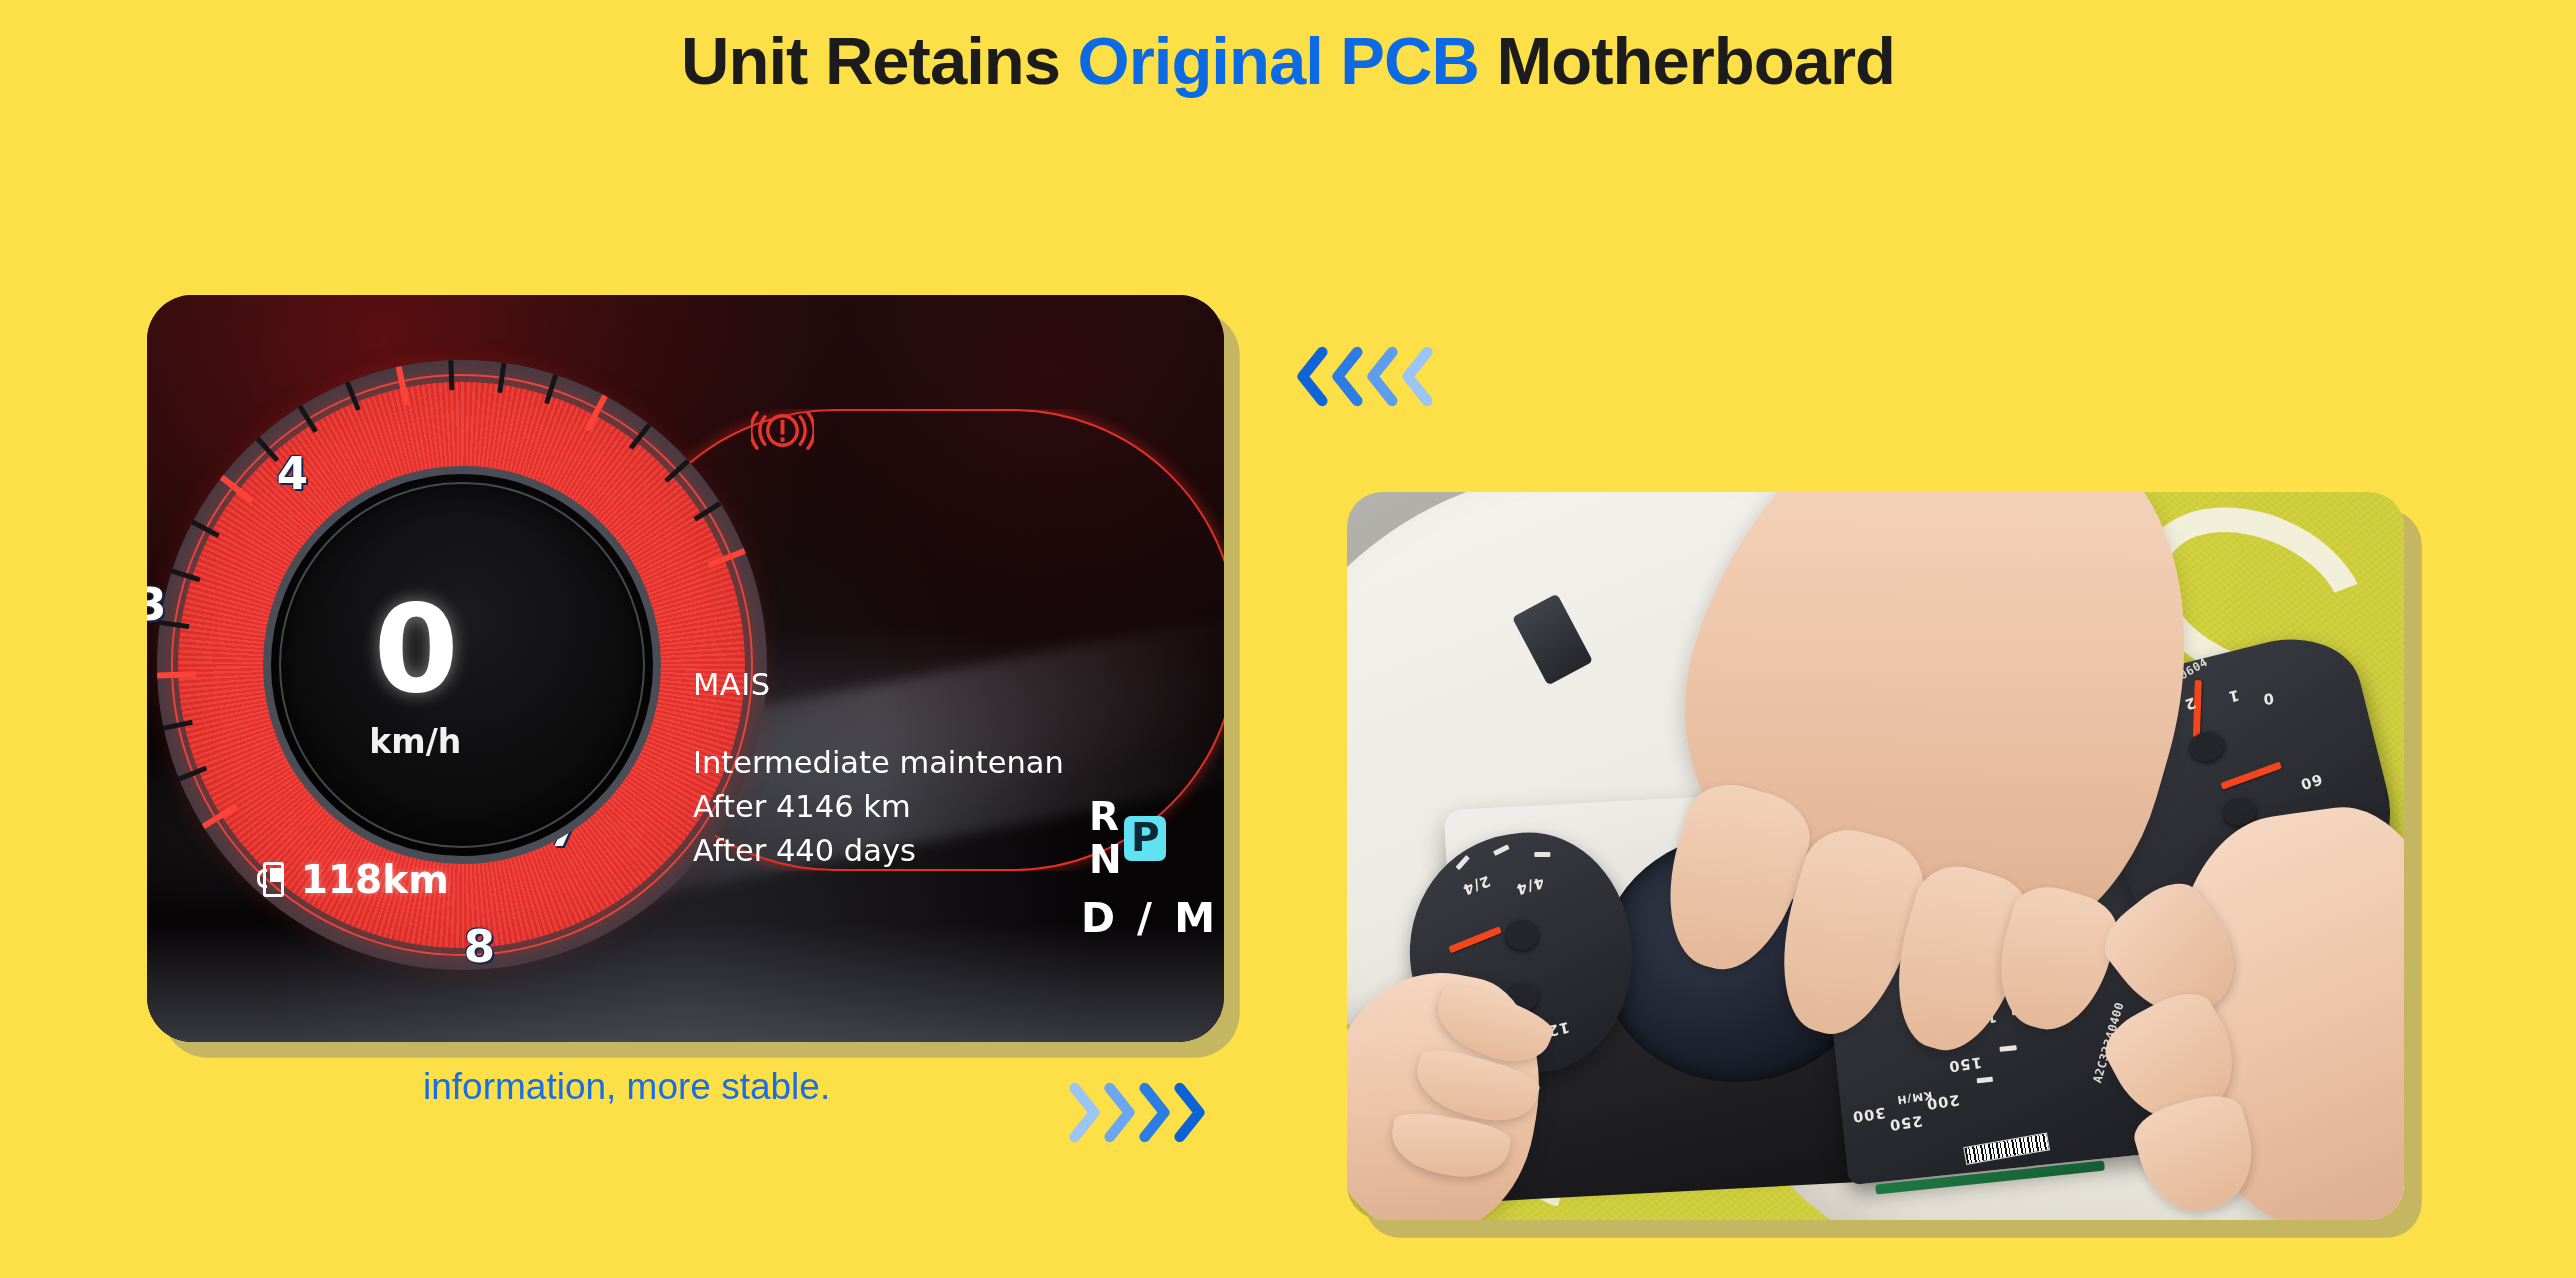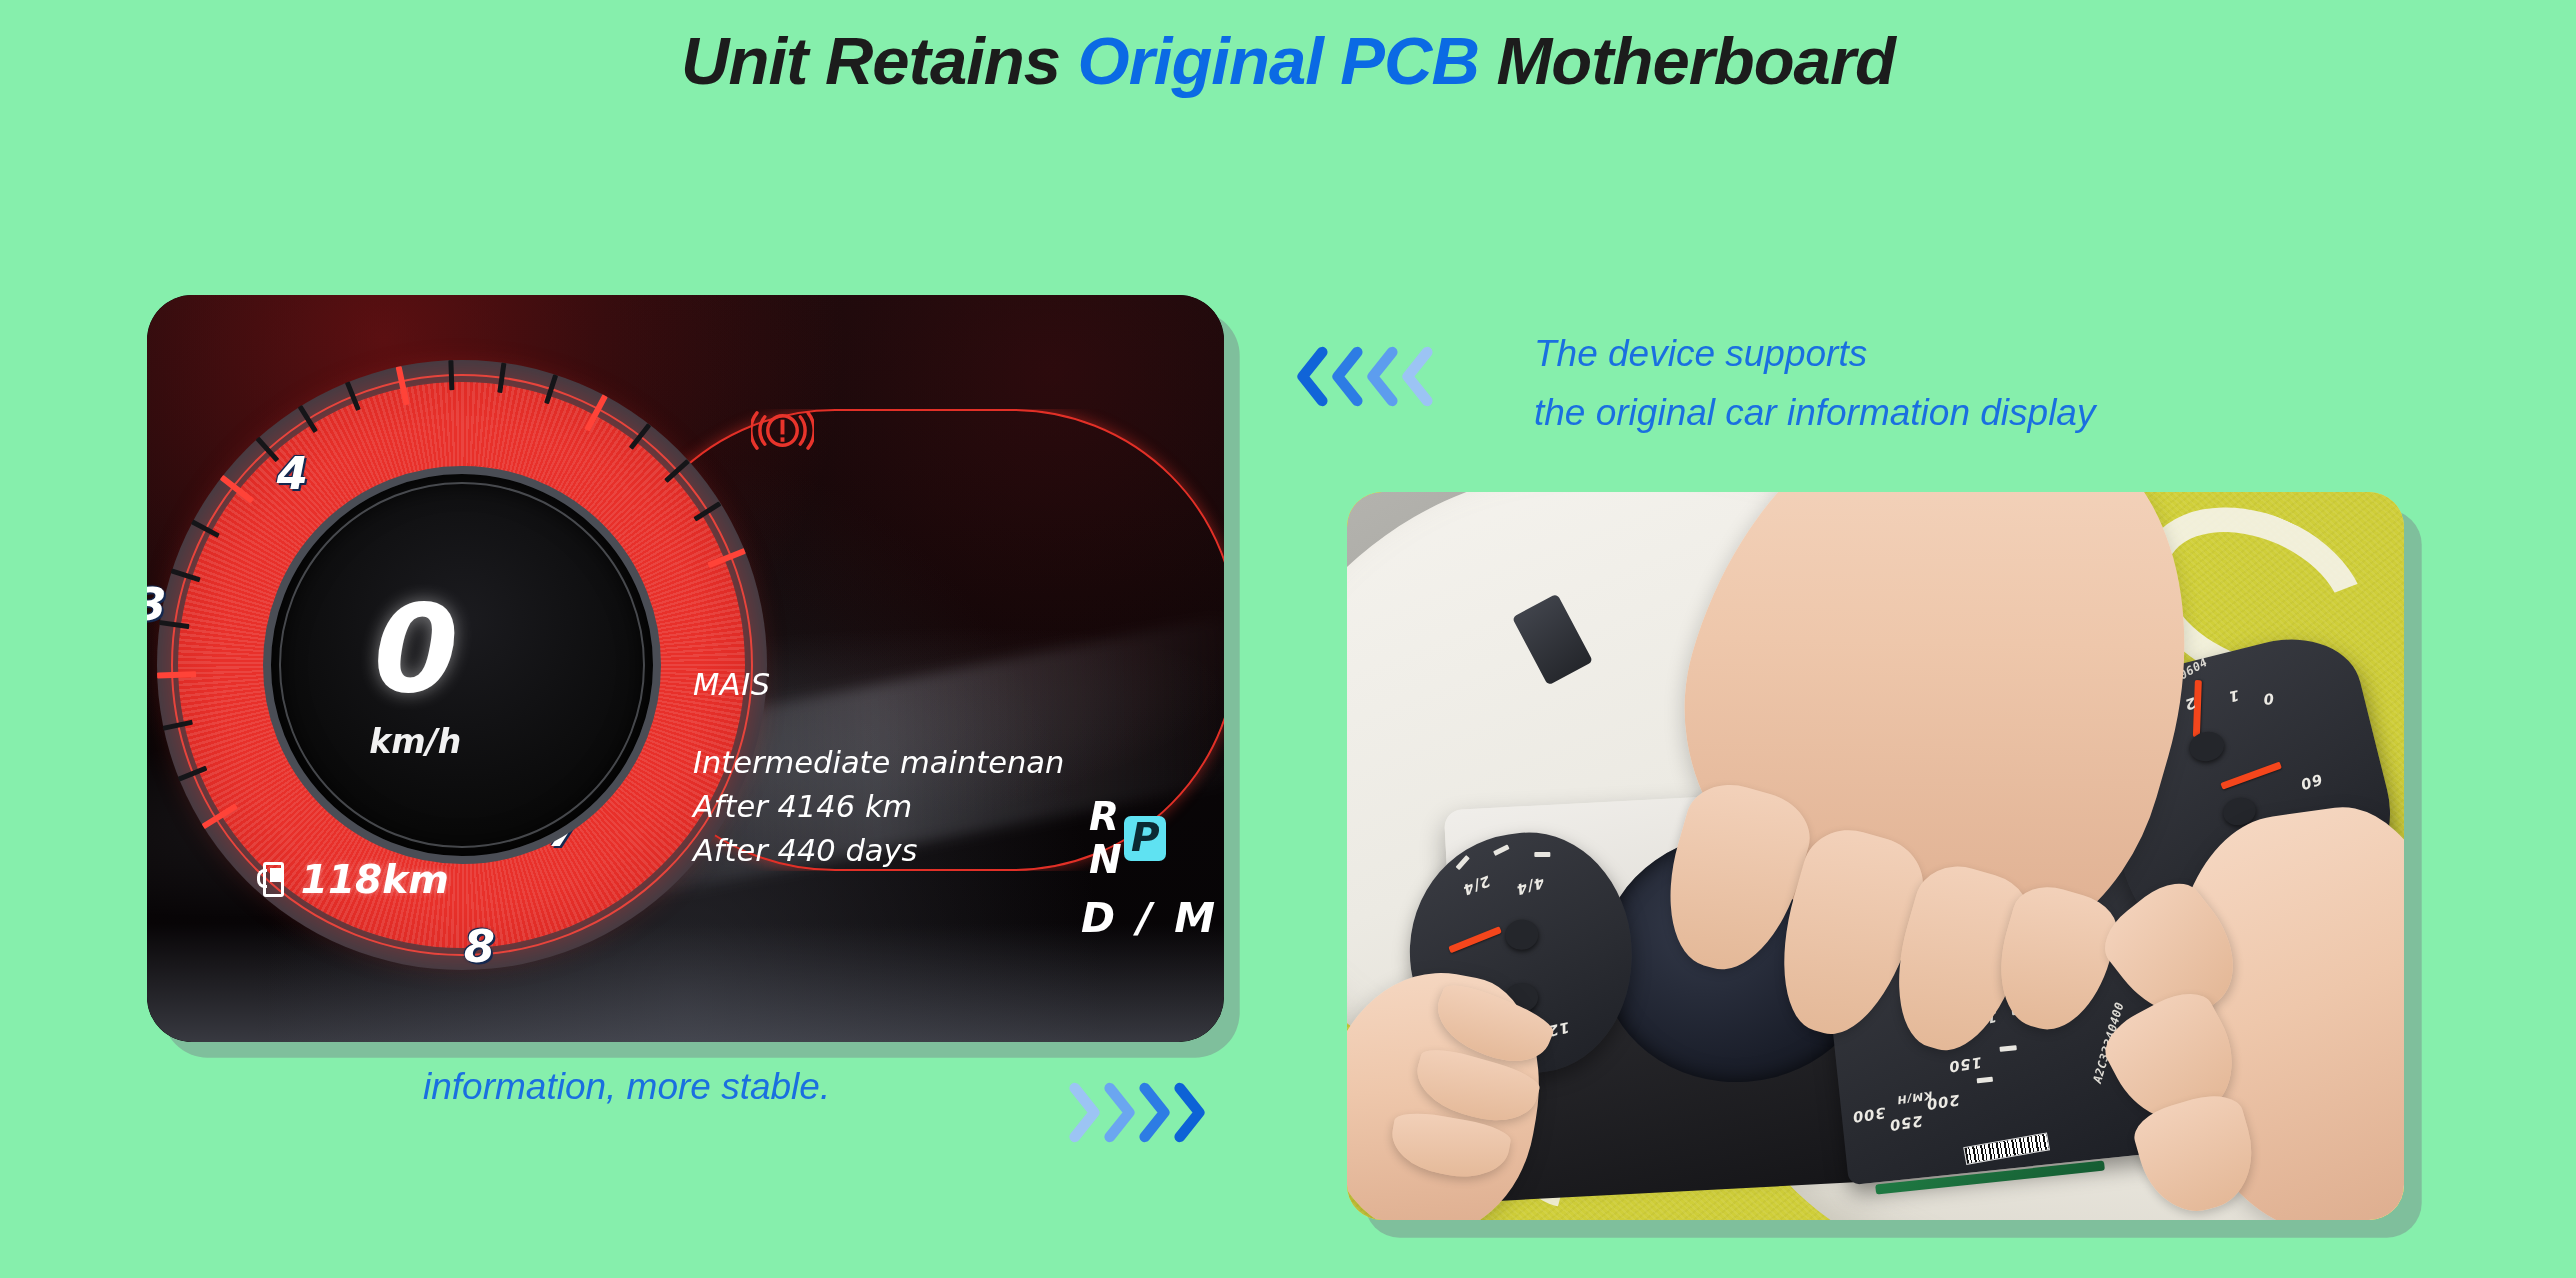--- a/index.html
+++ b/index.html
@@ -3,21 +3,21 @@
 <meta charset="utf-8">
 <title>Unit Retains Original PCB Motherboard</title>
 <style>
   * { margin:0; padding:0; box-sizing:border-box; }
   html, body {
     width:2576px; height:1278px;
     background:#f4f5f7;
     font-family:"Liberation Sans", sans-serif;
     overflow:hidden;
   }
-  .page { position:relative; width:2576px; height:1278px; background:#86efac;font-style:italic; }
+  .page { position:relative; width:2576px; height:1278px; background:#fde047; }
 
   
   .header { position:absolute; left:0; top:0; width:2576px; text-align:center; }
   .title {
     font-size:67px; font-weight:900; letter-spacing:-1px;
     color:#1c1c1c; line-height:1.05; padding-top:25.6px;
     white-space:nowrap; font-stretch:condensed;
   }
   .title .accent { color:#0b6ae4; }
   .subtitle {
@@ -432,24 +432,20 @@
           <path d="M30 6 L10 31 L30 56" fill="none" stroke="#5d9dee" stroke-width="11" stroke-linecap="round" stroke-linejoin="round"></path>
         </svg>
     </span>
     <span class="chev">
       <svg width="35" height="61" viewBox="0 0 36 62">
           <path d="M30 6 L10 31 L30 56" fill="none" stroke="#9cc4f4" stroke-width="11" stroke-linecap="round" stroke-linejoin="round"></path>
         </svg>
     </span>
   </div>
 
-  <div class="right-caption">
-    <div>The device supports</div>
-    <div>the original car information display</div>
-  </div>
 
   <div class="right-caption" style="left:423px; top:1057px; text-align:left;">
     <div>information, more stable.</div>
   </div>
 
   <div class="chev-right">
     <span class="chev">
       <svg width="35" height="61" viewBox="0 0 36 62">
           <path d="M8 6 L28 31 L8 56" fill="none" stroke="#9cc4f4" stroke-width="11" stroke-linecap="round" stroke-linejoin="round"></path>
         </svg>

